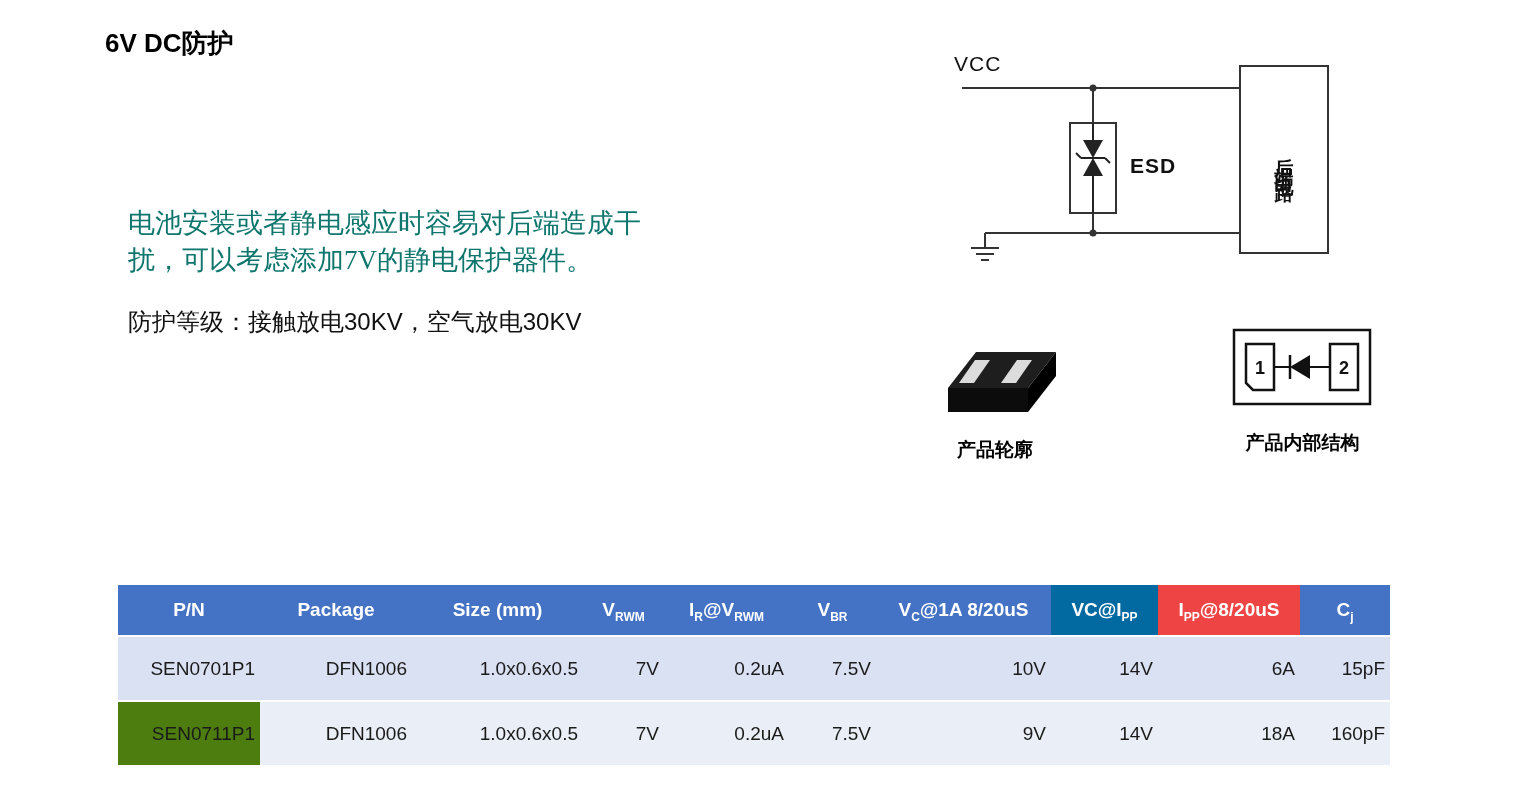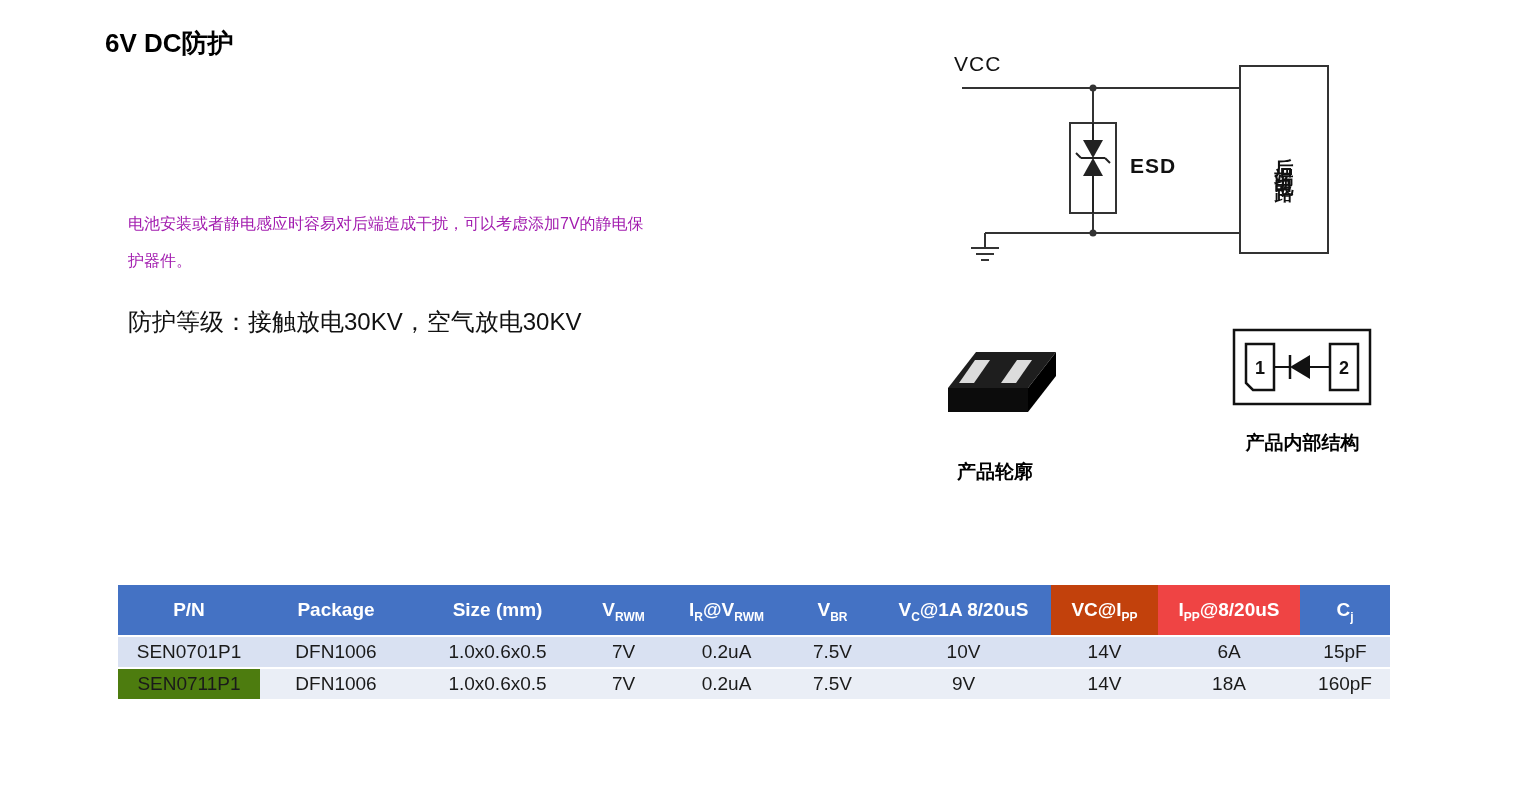--- a/index.html
+++ b/index.html
@@ -2,49 +2,49 @@
 <html><head>
 <meta charset="utf-8">
 <style>
   html,body{margin:0;padding:0;}
   body{
     width:1520px;height:787px;position:relative;background:#ffffff;
     font-family:"Liberation Sans","DejaVu Sans",sans-serif;color:#1a1a1a;overflow:hidden;
   }
   .abs{position:absolute;}
   .page-title{left:105px;top:26px;font-size:26px;font-weight:bold;color:#000;}
-  .desc{left:128px;top:205px;width:530px;font-size:16px;line-height:37px;color:#a21caf;word-break:break-all;}
+  .desc{left:128px;top:205px;width:530px;font-size:27px;line-height:37px;color:#0f766e;word-break:break-all;font-family:Liberation Serif, serif;}
   .protection{left:128px;top:306px;font-size:24px;color:#111;white-space:nowrap;}
 
   
   .circuit{left:940px;top:48px;width:430px;height:235px;}
   .circuit svg{position:absolute;left:0;top:0;}
   .vcc-label{position:absolute;left:14px;top:4px;font-size:21px;color:#111;letter-spacing:1px;}
   .esd-label{position:absolute;left:190px;top:106px;font-size:21px;color:#111;letter-spacing:1px;font-weight:bold;}
   .backend-box-label{
     position:absolute;left:300px;top:18px;width:88px;height:187px;
     display:flex;align-items:center;justify-content:center;
     writing-mode:vertical-rl;text-orientation:upright;
     font-size:19px;font-weight:bold;color:#111;letter-spacing:9px;
   }
 
   
   .chip{left:930px;top:336px;width:130px;height:96px;}
   .caption{font-size:19px;font-weight:bold;color:#000;text-align:center;}
-  .chip-caption{left:930px;top:459px;width:130px;}
+  .chip-caption{left:930px;top:437px;width:130px;}
   .internal{left:1232px;top:328px;width:140px;height:80px;}
   .internal-caption{left:1225px;top:430px;width:155px;}
 
   
   .spec-table{position:absolute;left:118px;top:583px;border-collapse:separate;border-spacing:0 2px;table-layout:fixed;}
   .spec-table th{
     height:50px;color:#ffffff;font-size:19px;font-weight:bold;text-align:center;vertical-align:middle;padding:0 2px;
   }
   .spec-table td{
-    height:30px;font-size:19px;text-align:center;vertical-align:middle;color:#1a1a1a;padding:0 5px;
+    height:63px;font-size:19px;text-align:right;vertical-align:middle;color:#1a1a1a;padding:0 5px;
   }
   .spec-table sub{font-size:12px;line-height:0;}
 </style>
 </head>
 <body>
 
 <div class="abs page-title">6V DC防护</div>
 <div class="abs desc">电池安装或者静电感应时容易对后端造成干扰，可以考虑添加7V的静电保护器件。</div>
 <div class="abs protection">防护等级：接触放电30KV，空气放电30KV</div>
 
@@ -131,21 +131,21 @@
   </colgroup>
   <thead>
     <tr class="header-row">
       <th style="background:#4472C4">P/N</th>
       <th style="background:#4472C4">Package</th>
       <th style="background:#4472C4">Size (mm)</th>
       <th style="background:#4472C4"><span>V</span><sub>RWM</sub></th>
       <th style="background:#4472C4"><span>I</span><sub>R</sub><span>@V</span><sub>RWM</sub></th>
       <th style="background:#4472C4"><span>V</span><sub>BR</sub></th>
       <th style="background:#4472C4"><span>V</span><sub>C</sub><span>@1A 8/20uS</span></th>
-      <th style="background:#c2410c"><span>VC@I</span><sub>PP</sub></th>
+      <th style="background:#0369a1"><span>VC@I</span><sub>PP</sub></th>
       <th style="background:#ef4444"><span>I</span><sub>PP</sub><span>@8/20uS</span></th>
       <th style="background:#4472C4"><span>C</span><sub>j</sub></th>
     </tr>
   </thead>
   <tbody>
     <tr>
       <td style="background:#D9E1F2">SEN0701P1</td>
       <td style="background:#D9E1F2">DFN1006</td>
       <td style="background:#D9E1F2">1.0x0.6x0.5</td>
       <td style="background:#D9E1F2">7V</td>

